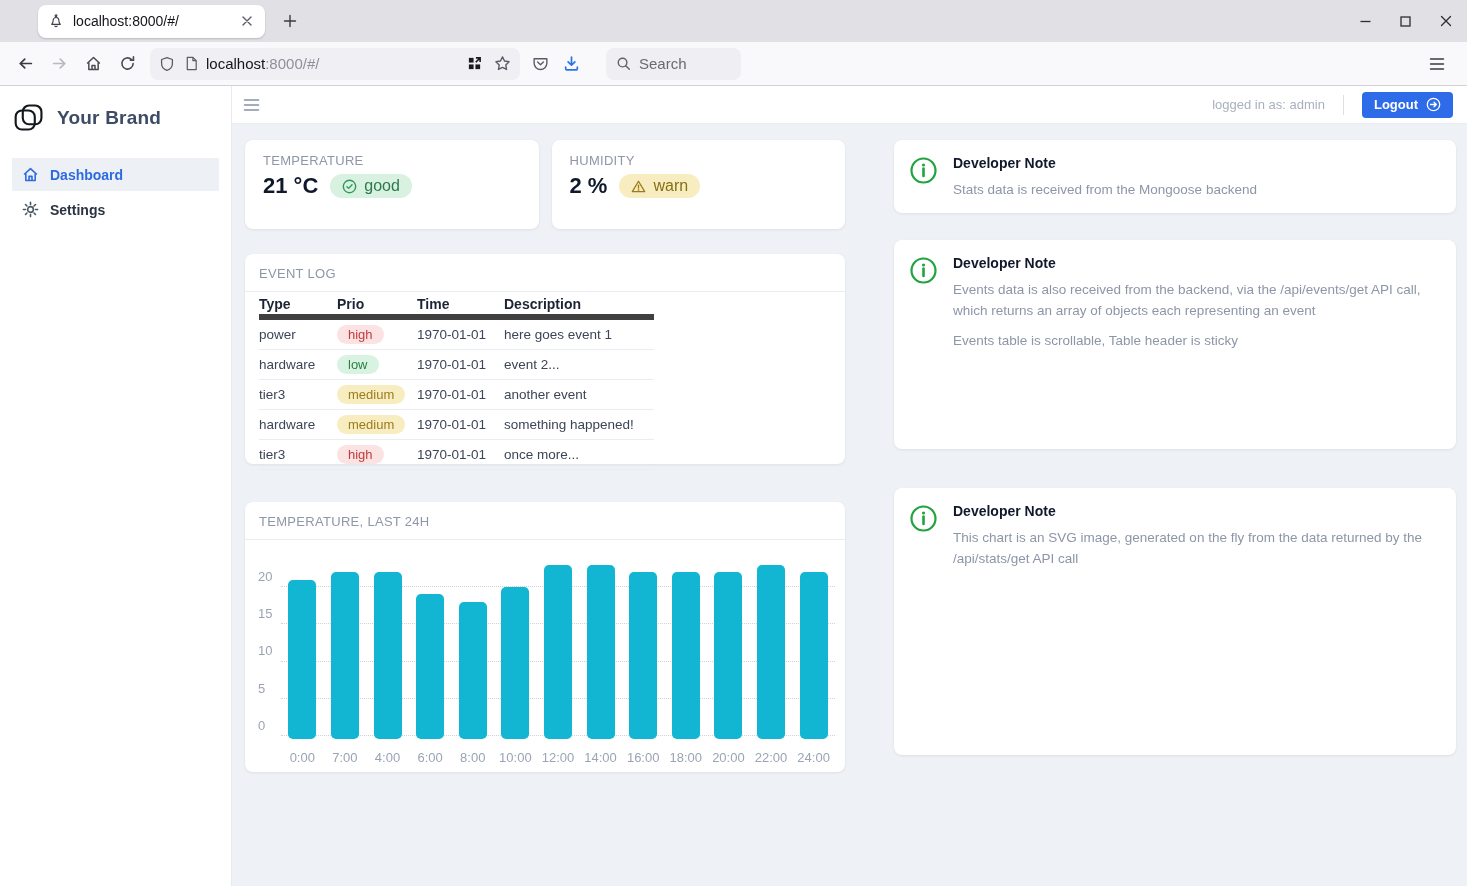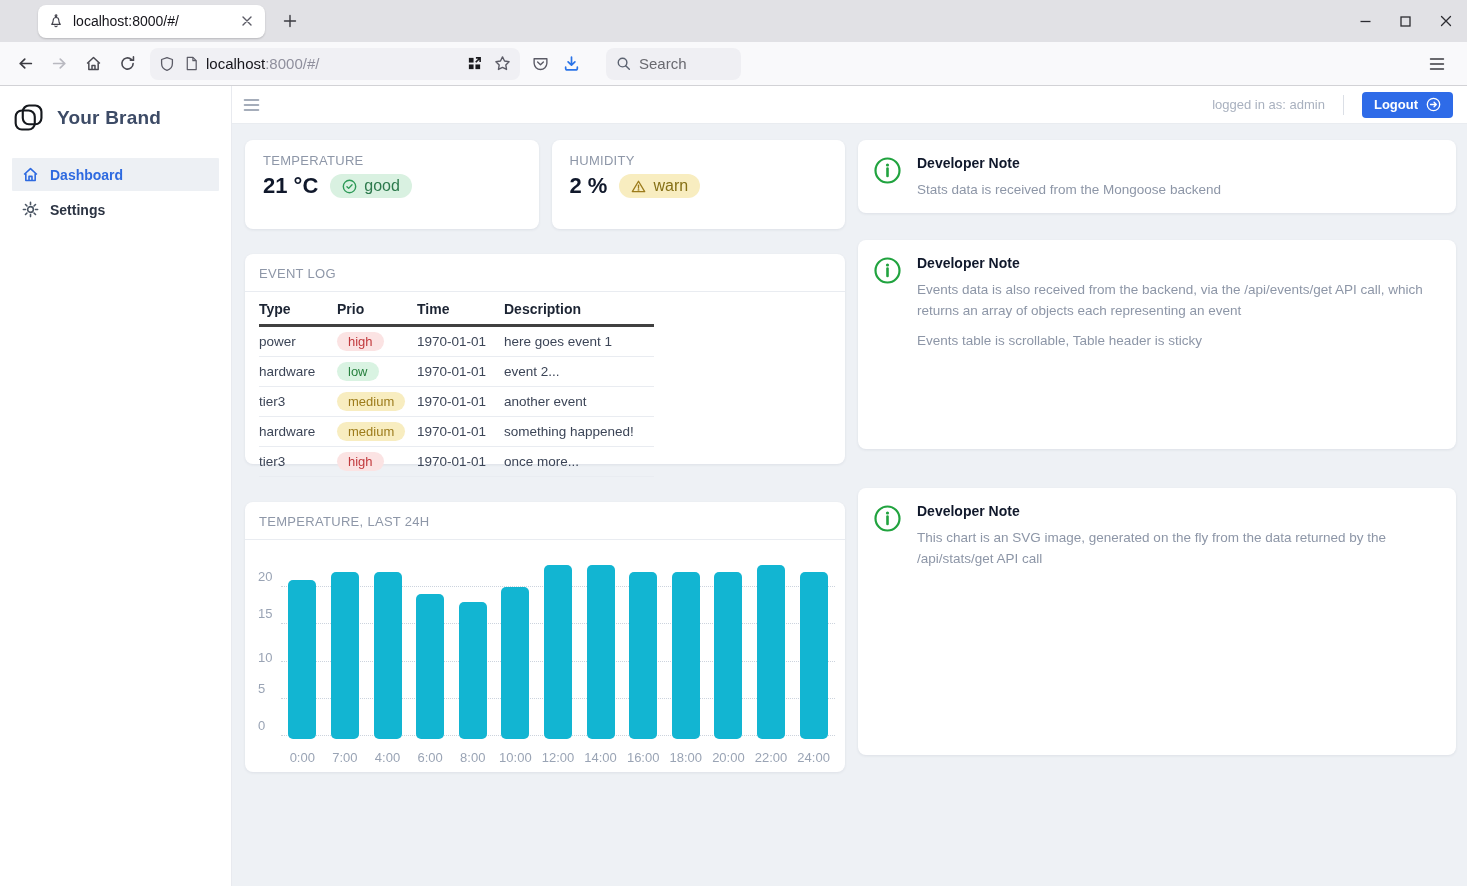--- a/index.html
+++ b/index.html
@@ -41,39 +41,39 @@
 
   .main { flex:1; display:flex; flex-direction:column; min-width:0; }
   .topbar { height:38px; background:#ffffff; border-bottom:1px solid #e9ecf0; display:flex; align-items:center; padding:0 14px 0 11px; }
   .login-text { margin-left:auto; font-size:13px; color:#a9b1bf; }
   .topbar-divider { width:1px; height:20px; background:#dbdfe6; margin:0 18px; }
   .logout-btn { background:#2e6be8; color:#fff; font-size:13px; font-weight:bold; border:0; border-radius:4px;
                 padding:0 12px; height:26px; display:flex; align-items:center; gap:8px; font-family:"Liberation Sans",sans-serif; }
 
   .content { flex:1; padding:16px 11px 0 13px; display:flex; gap:13px; overflow:hidden; }
   .col-left { width:600px; flex:none; }
-  .col-right { flex:1; min-width:0; }
+  .col-right { flex:1; min-width:0;margin-left:36px; }
   .card { background:#ffffff; border-radius:8px; box-shadow:0 1px 3px rgba(25,39,60,.08); }
 
   
   .stat-row { display:flex; gap:13px; height:89px; margin-bottom:25px; }
   .stat-card { flex:1; padding:13px 18px; }
   .panel-label { font-size:13px; color:#8e97a8; letter-spacing:.3px; }
   .stat-line { display:flex; align-items:center; gap:12px; margin-top:5px; }
   .stat-value { font-size:22px; font-weight:bold; color:#10182b; }
   .badge { display:inline-flex; align-items:center; gap:7px; font-size:16px; padding:3px 12px; border-radius:12px; }
   .badge.good { background:#d9f1e1; color:#2d7a4d; }
   .badge.warn { background:#f8edc0; color:#857015; }
 
   
   .event-card { height:210px; margin-bottom:38px; }
   .panel-head { padding:10px 14px 9px 14px; border-bottom:1px solid #e9ecf1; }
   .etable { margin:1px 14px 0 14px; width:395px; font-size:13.5px; }
   .t-row { display:grid; grid-template-columns:78px 80px 87px 150px; align-items:center; height:30px; border-bottom:1px solid #e9ecf1; color:#3c4557; }
-  .t-row.t-head { height:34px; font-weight:bold; color:#1c2433; font-size:14px; border-bottom:3px solid #404040; }
+  .t-row.t-head { height:27px; font-weight:bold; color:#1c2433; font-size:14px; border-bottom:6px solid #404040; }
   .pill { display:inline-block; font-size:13px; padding:2px 11px; border-radius:11px; }
   .pill.high { background:#fbe3e3; color:#c23b3e; }
   .pill.low { background:#d9f3e2; color:#27813f; }
   .pill.medium { background:#f8edc0; color:#9c7b1b; }
 
   
   .chart-card { height:270px; }
   .chart-body { position:relative; height:232px; }
   .grid-line { position:absolute; left:36px; right:10px; border-top:1px dotted #ccd3dd; }
   .y-label { position:absolute; left:13px; width:24px; font-size:13px; color:#9aa4b5; }
@@ -361,21 +361,21 @@
           <div class="panel-head">
             <span class="panel-label">TEMPERATURE, LAST 24H</span>
           </div>
           <div class="chart-body">
             <div id="chart-grid">
                 <div class="grid-line" style="bottom: 36px;"></div>
                 <div class="y-label" style="bottom: 39px;">0</div>
                 <div class="grid-line" style="bottom: 73.25px;"></div>
                 <div class="y-label" style="bottom: 76.25px;">5</div>
                 <div class="grid-line" style="bottom: 110.5px;"></div>
-                <div class="y-label" style="bottom: 107px; margin-top: 28px;">10</div>
+                <div class="y-label" style="bottom: 114px; margin-top: 28px;">10</div>
                 <div class="grid-line" style="bottom: 147.75px;"></div>
                 <div class="y-label" style="bottom: 150.75px;">15</div>
                 <div class="grid-line" style="bottom: 185px;"></div>
                 <div class="y-label" style="bottom: 188px;">20</div>
               </div>
             <div class="bars" id="chart-bars">
                 <div class="bar-slot">
                   <div class="bar" style="height: 159.45px; background: rgb(18, 181, 210);"></div>
                 </div>
                 <div class="bar-slot">

